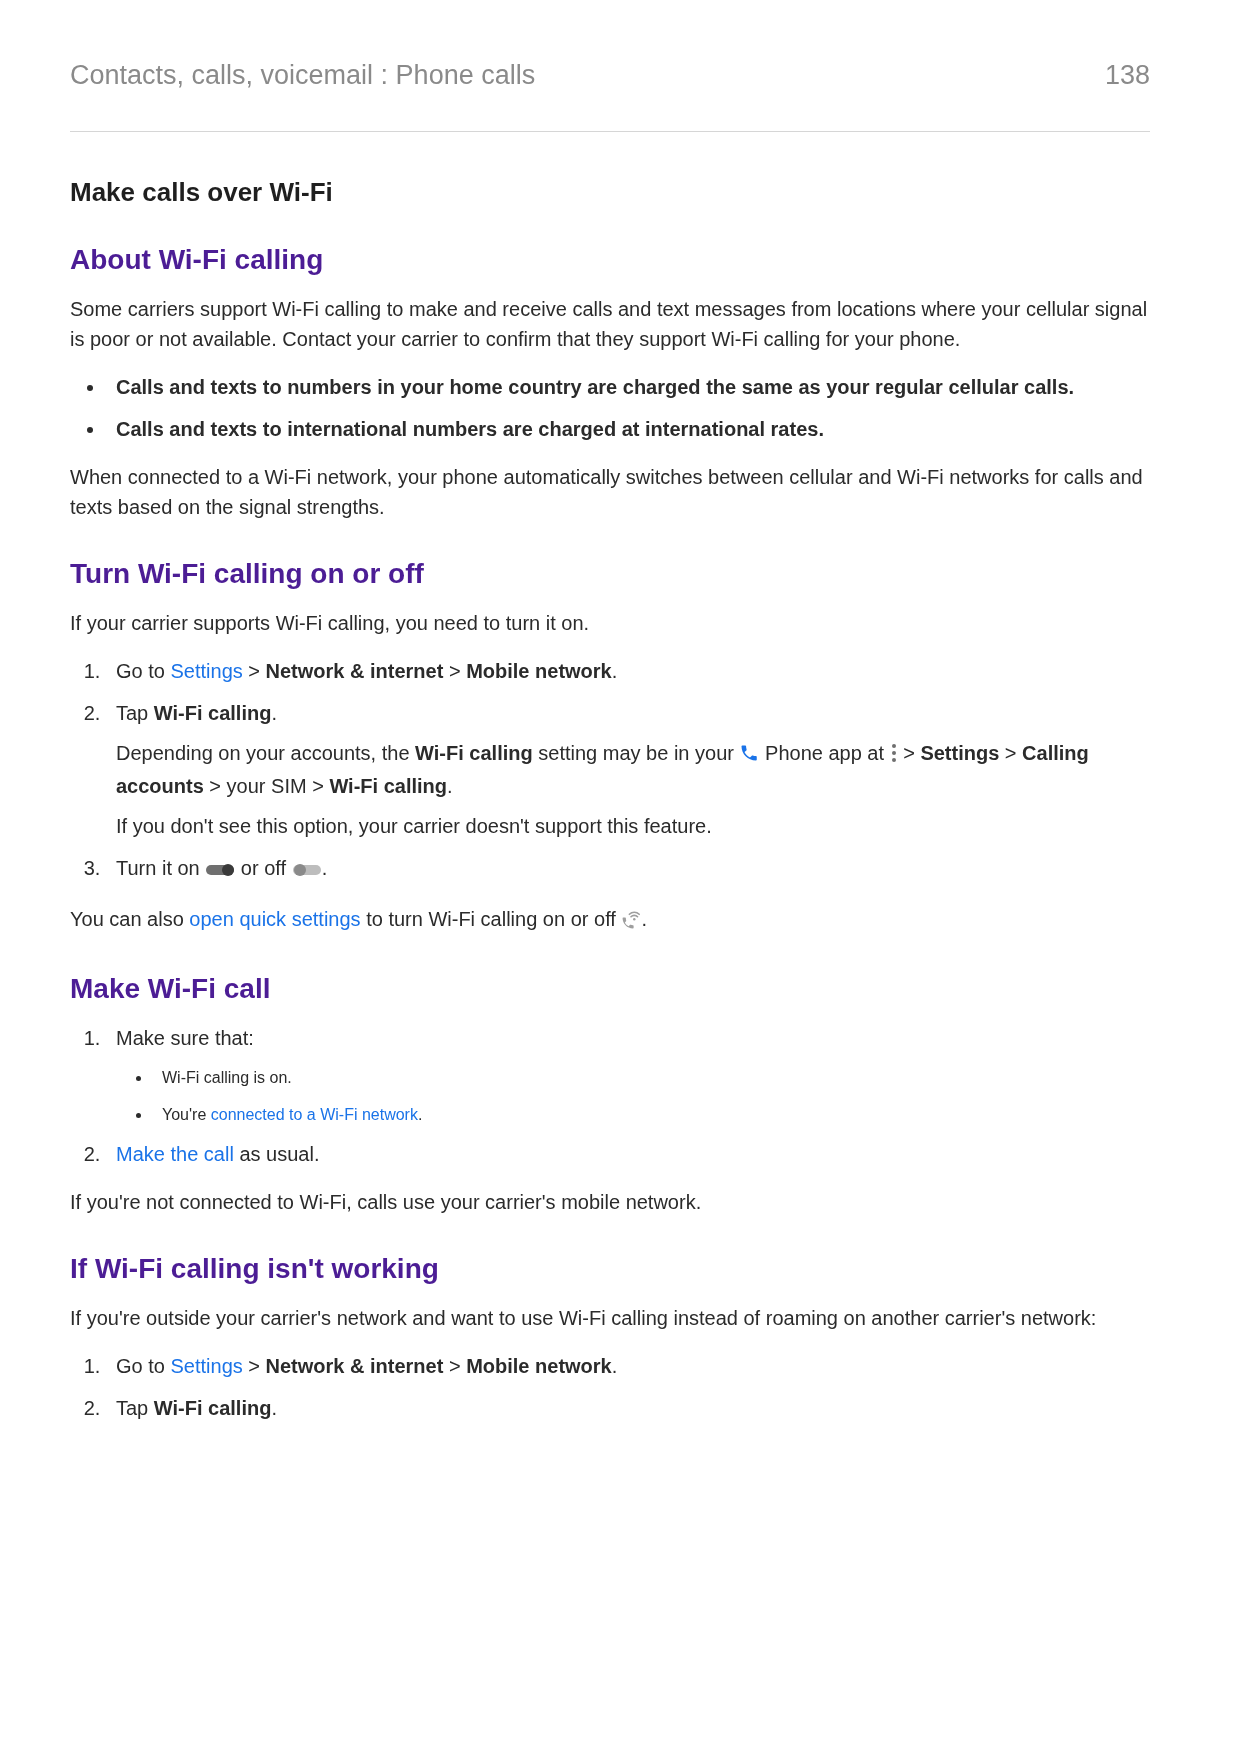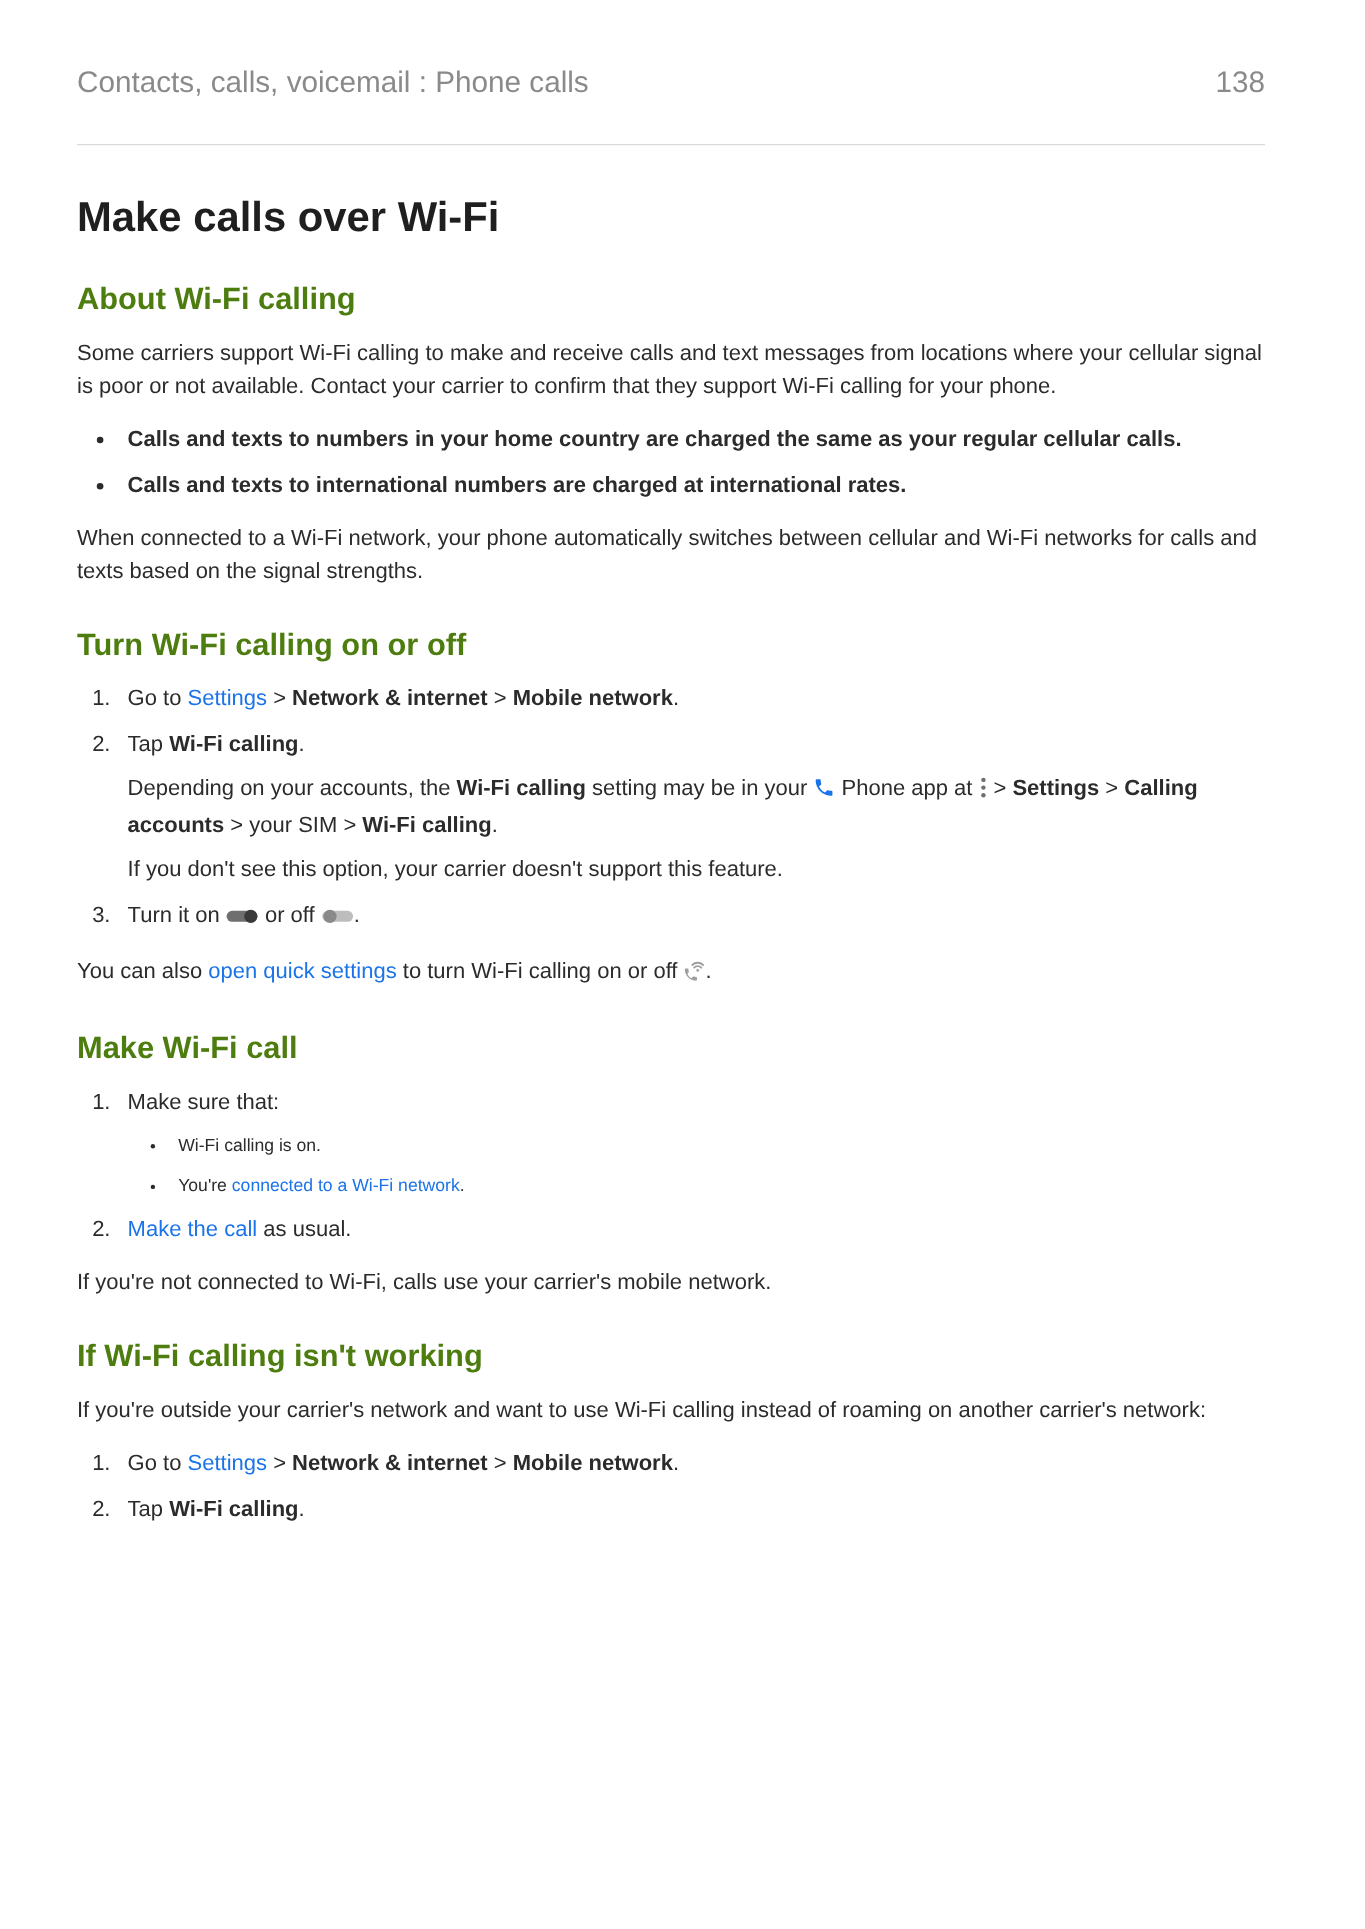--- a/index.html
+++ b/index.html
@@ -24,30 +24,30 @@
     font-size: 27px;
     font-weight: 400;
     margin-bottom: 40px;
   }
   .divider {
     border: none;
     border-top: 1px solid #d6d6d6;
     margin: 0 0 45px 0;
   }
   h1 {
-    font-size: 38px;
+    font-size: 26px;
     font-weight: 700;
     margin: 0 0 34px 0;
     color: #1f1f1f;
   }
   h2 {
     font-size: 28px;
     font-weight: 700;
     margin: 36px 0 18px 0;
-    color: #4d7c0f;
+    color: #4c1d95;
   }
   p {
     font-size: 20px;
     line-height: 1.5;
     margin: 0 0 18px 0;
     color: #2b2b2b;
   }
   ul.bullets, ol.numbers {
     margin: 0 0 18px 0;
     padding-left: 36px;
@@ -101,20 +101,21 @@
 
   <h2>About Wi-Fi calling</h2>
   <p>Some carriers support Wi-Fi calling to make and receive calls and text messages from locations where your cellular signal is poor or not available. Contact your carrier to confirm that they support Wi-Fi calling for your phone.</p>
   <ul class="bullets">
     <li>Calls and texts to numbers in your home country are charged the same as your regular cellular calls.</li>
     <li>Calls and texts to international numbers are charged at international rates.</li>
   </ul>
   <p>When connected to a Wi-Fi network, your phone automatically switches between cellular and Wi-Fi networks for calls and texts based on the signal strengths.</p>
 
   <h2>Turn Wi-Fi calling on or off</h2>
+  <p>If your carrier supports Wi-Fi calling, you need to turn it on.</p>
   <ol class="numbers">
     <li>
       <span>Go to </span><a class="link" href="#">Settings</a><span class="sep"> &gt; </span><span class="bold">Network &amp; internet</span><span class="sep"> &gt; </span><span class="bold">Mobile network</span><span>.</span>
     </li>
     <li>
       <span>Tap </span><span class="bold">Wi-Fi calling</span><span>.</span>
       <p class="child-p">
         <span>Depending on your accounts, the </span><span class="bold">Wi-Fi calling</span><span> setting may be in your </span>
         <span class="icon-inline">
           <svg width="20" height="20" viewBox="0 0 24 24">

